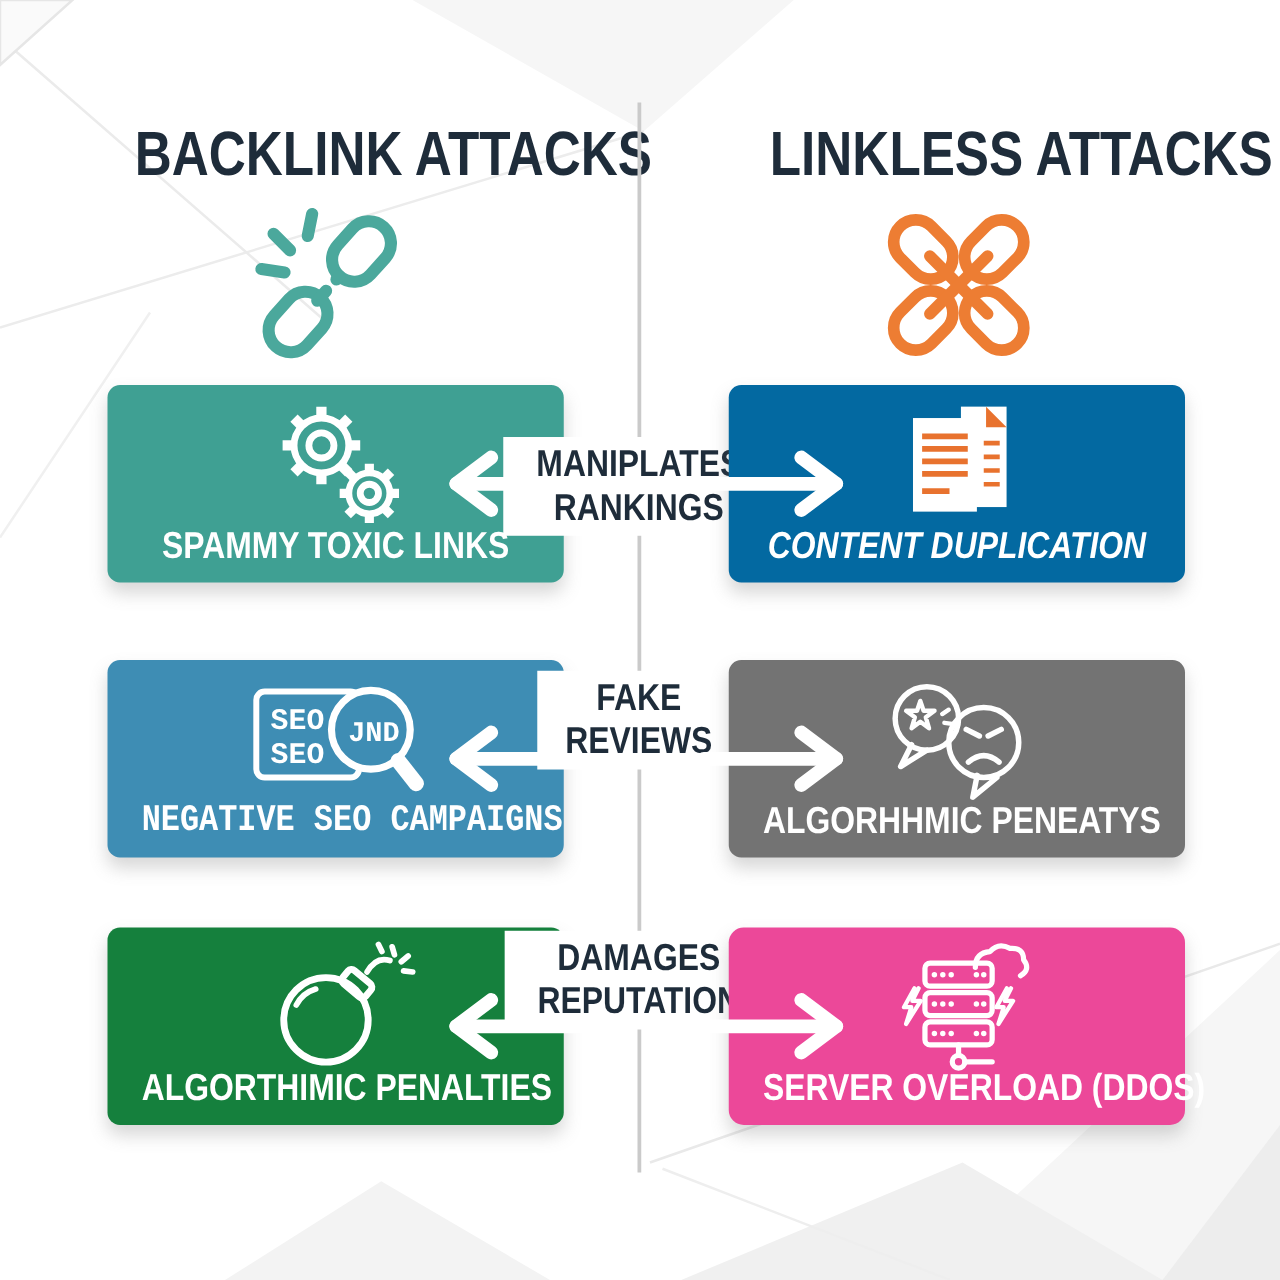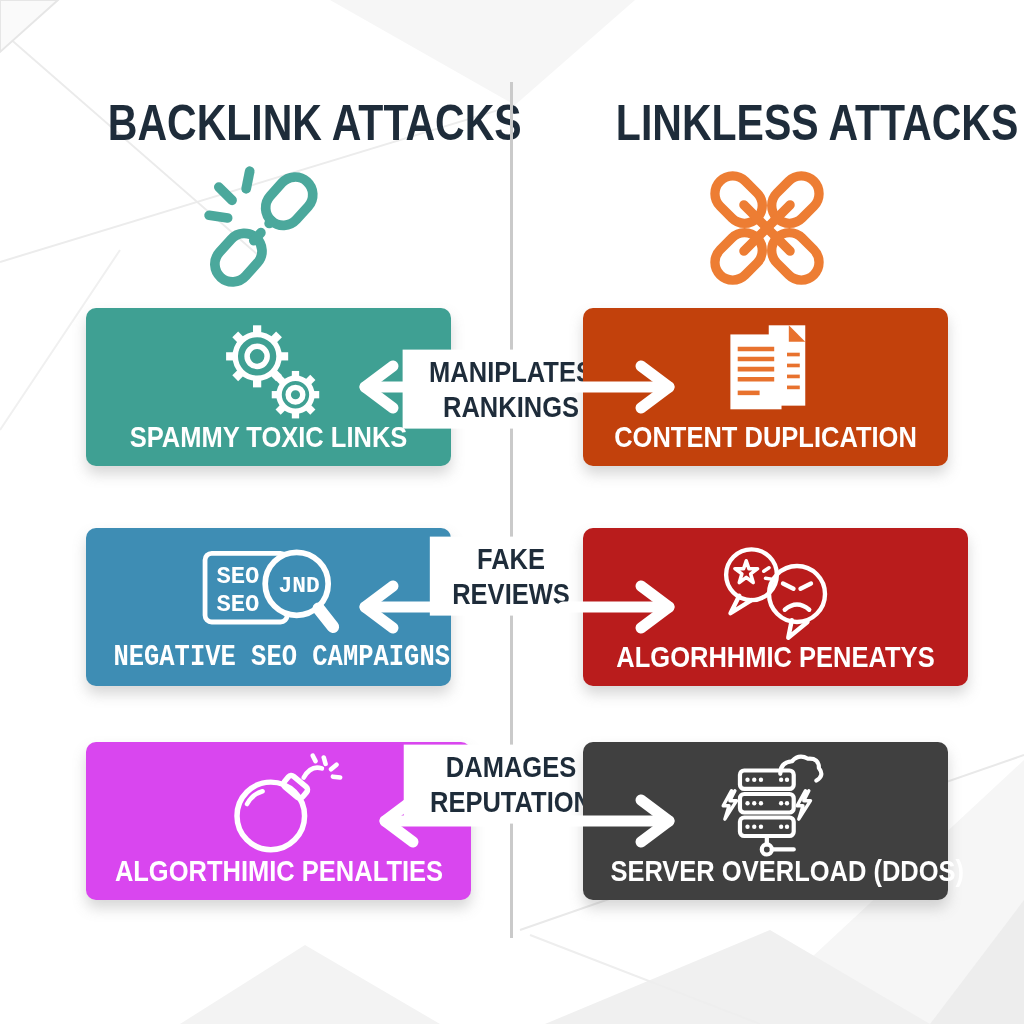--- a/index.html
+++ b/index.html
@@ -142,21 +142,21 @@
       <polyline points="42,8 14,29 42,50"></polyline>
     </g>
   </svg>
 </div>
 
 <div class="center-label cl1">
   <span class="ln">MANIPLATES</span>
   <span class="ln">RANKINGS</span>
 </div>
 
-<div class="abox r row1" style="color: rgb(232, 114, 46); background-color: #c2410c;">
+<div class="abox r row1" style="color: rgb(232, 114, 46); background-color: #0369a1; font-style: italic;">
   <svg class="box-icon" viewBox="0 0 150 115">
     <g>
       <rect x="78" y="8" width="40" height="88" fill="#ffffff"></rect>
       <polygon points="100,8 118,26 100,26" fill="currentColor"></polygon>
       <rect x="36" y="18" width="56" height="82" fill="#ffffff"></rect>
       <g stroke="currentColor" stroke-width="5" stroke-linecap="butt">
         <line x1="44" y1="34" x2="84" y2="34"></line>
         <line x1="44" y1="45" x2="84" y2="45"></line>
         <line x1="44" y1="56" x2="84" y2="56"></line>
         <line x1="44" y1="67" x2="84" y2="67"></line>
@@ -197,21 +197,21 @@
       <polyline points="42,8 14,29 42,50"></polyline>
     </g>
   </svg>
 </div>
 
 <div class="center-label cl2">
   <span class="ln">FAKE</span>
   <span class="ln">REVIEWS</span>
 </div>
 
-<div class="abox r row2" style="background-color: #b91c1c; padding-left: 20px;">
+<div class="abox r row2" style="background-color: #737373;">
   <svg class="box-icon" viewBox="0 0 160 120">
     <g class="stroke-w" stroke-width="5">
       <circle cx="52" cy="42" r="29"></circle>
       <path d="M38 66 L28 86 L52 71"></path>
       <polygon points="46,26 49,35 59,35 51,41 54,51 46,45 38,51 41,41 33,35 43,35" stroke-width="4"></polygon>
       <path d="M66 38 l6 -4 M68 46 l7 1" stroke-width="4"></path>
       <circle cx="104" cy="64" r="32"></circle>
       <path d="M98 94 L94 114 L116 96"></path>
       <line x1="88" y1="52" x2="100" y2="58"></line>
       <line x1="120" y1="52" x2="108" y2="58"></line>
@@ -220,21 +220,21 @@
   </svg>
   <div class="box-label">ALGORHHMIC PENEATYS</div>
   <svg class="arrow into-right" viewBox="0 0 125 58">
     <g stroke="#ffffff" stroke-width="11" fill="none" stroke-linecap="round" stroke-linejoin="round">
       <line x1="5" y1="29" x2="111" y2="29"></line>
       <polyline points="83,8 111,29 83,50"></polyline>
     </g>
   </svg>
 </div>
 
-<div class="abox l row3" style="background-color: #d946ef; padding-left: 20px;">
+<div class="abox l row3" style="background-color: #15803d;">
   <svg class="box-icon" viewBox="0 0 150 115">
     <g class="stroke-w" stroke-width="6">
       <circle cx="66" cy="70" r="37"></circle>
       <path d="M40 57 a28 28 0 0 1 17 -14" stroke-width="5"></path>
       <g transform="rotate(40 92 38)">
         <rect x="80" y="30" width="26" height="15" rx="4"></rect>
       </g>
       <path d="M102 28 q8 -14 20 -10" stroke-width="5"></path>
       <g stroke-width="5">
         <line x1="124" y1="6" x2="126" y2="13"></line>
@@ -251,21 +251,21 @@
       <polyline points="42,8 14,29 42,50"></polyline>
     </g>
   </svg>
 </div>
 
 <div class="center-label cl3">
   <span class="ln">DAMAGES</span>
   <span class="ln">REPUTATION</span>
 </div>
 
-<div class="abox r row3" style="background-color: #404040;">
+<div class="abox r row3" style="background-color: #ec4899; border-radius: 12px;">
   <svg class="box-icon" viewBox="0 0 150 125">
     <g class="stroke-w" stroke-width="5">
       <path d="M92 26 q0 -14 14 -15 q8 -9 19 -3 q13 -1 13 11 q7 9 -3 15"></path>
       <rect x="44" y="22" width="64" height="22" rx="5"></rect>
       <rect x="44" y="50" width="64" height="22" rx="5"></rect>
       <rect x="44" y="78" width="64" height="22" rx="5"></rect>
       <line x1="76" y1="100" x2="76" y2="110"></line>
       <circle cx="76" cy="116" r="6"></circle>
       <line x1="82" y1="116" x2="108" y2="116"></line>
       <polyline points="34,46 24,64 31,64 26,80 40,58 32,58 38,46" stroke-width="4"></polyline>

